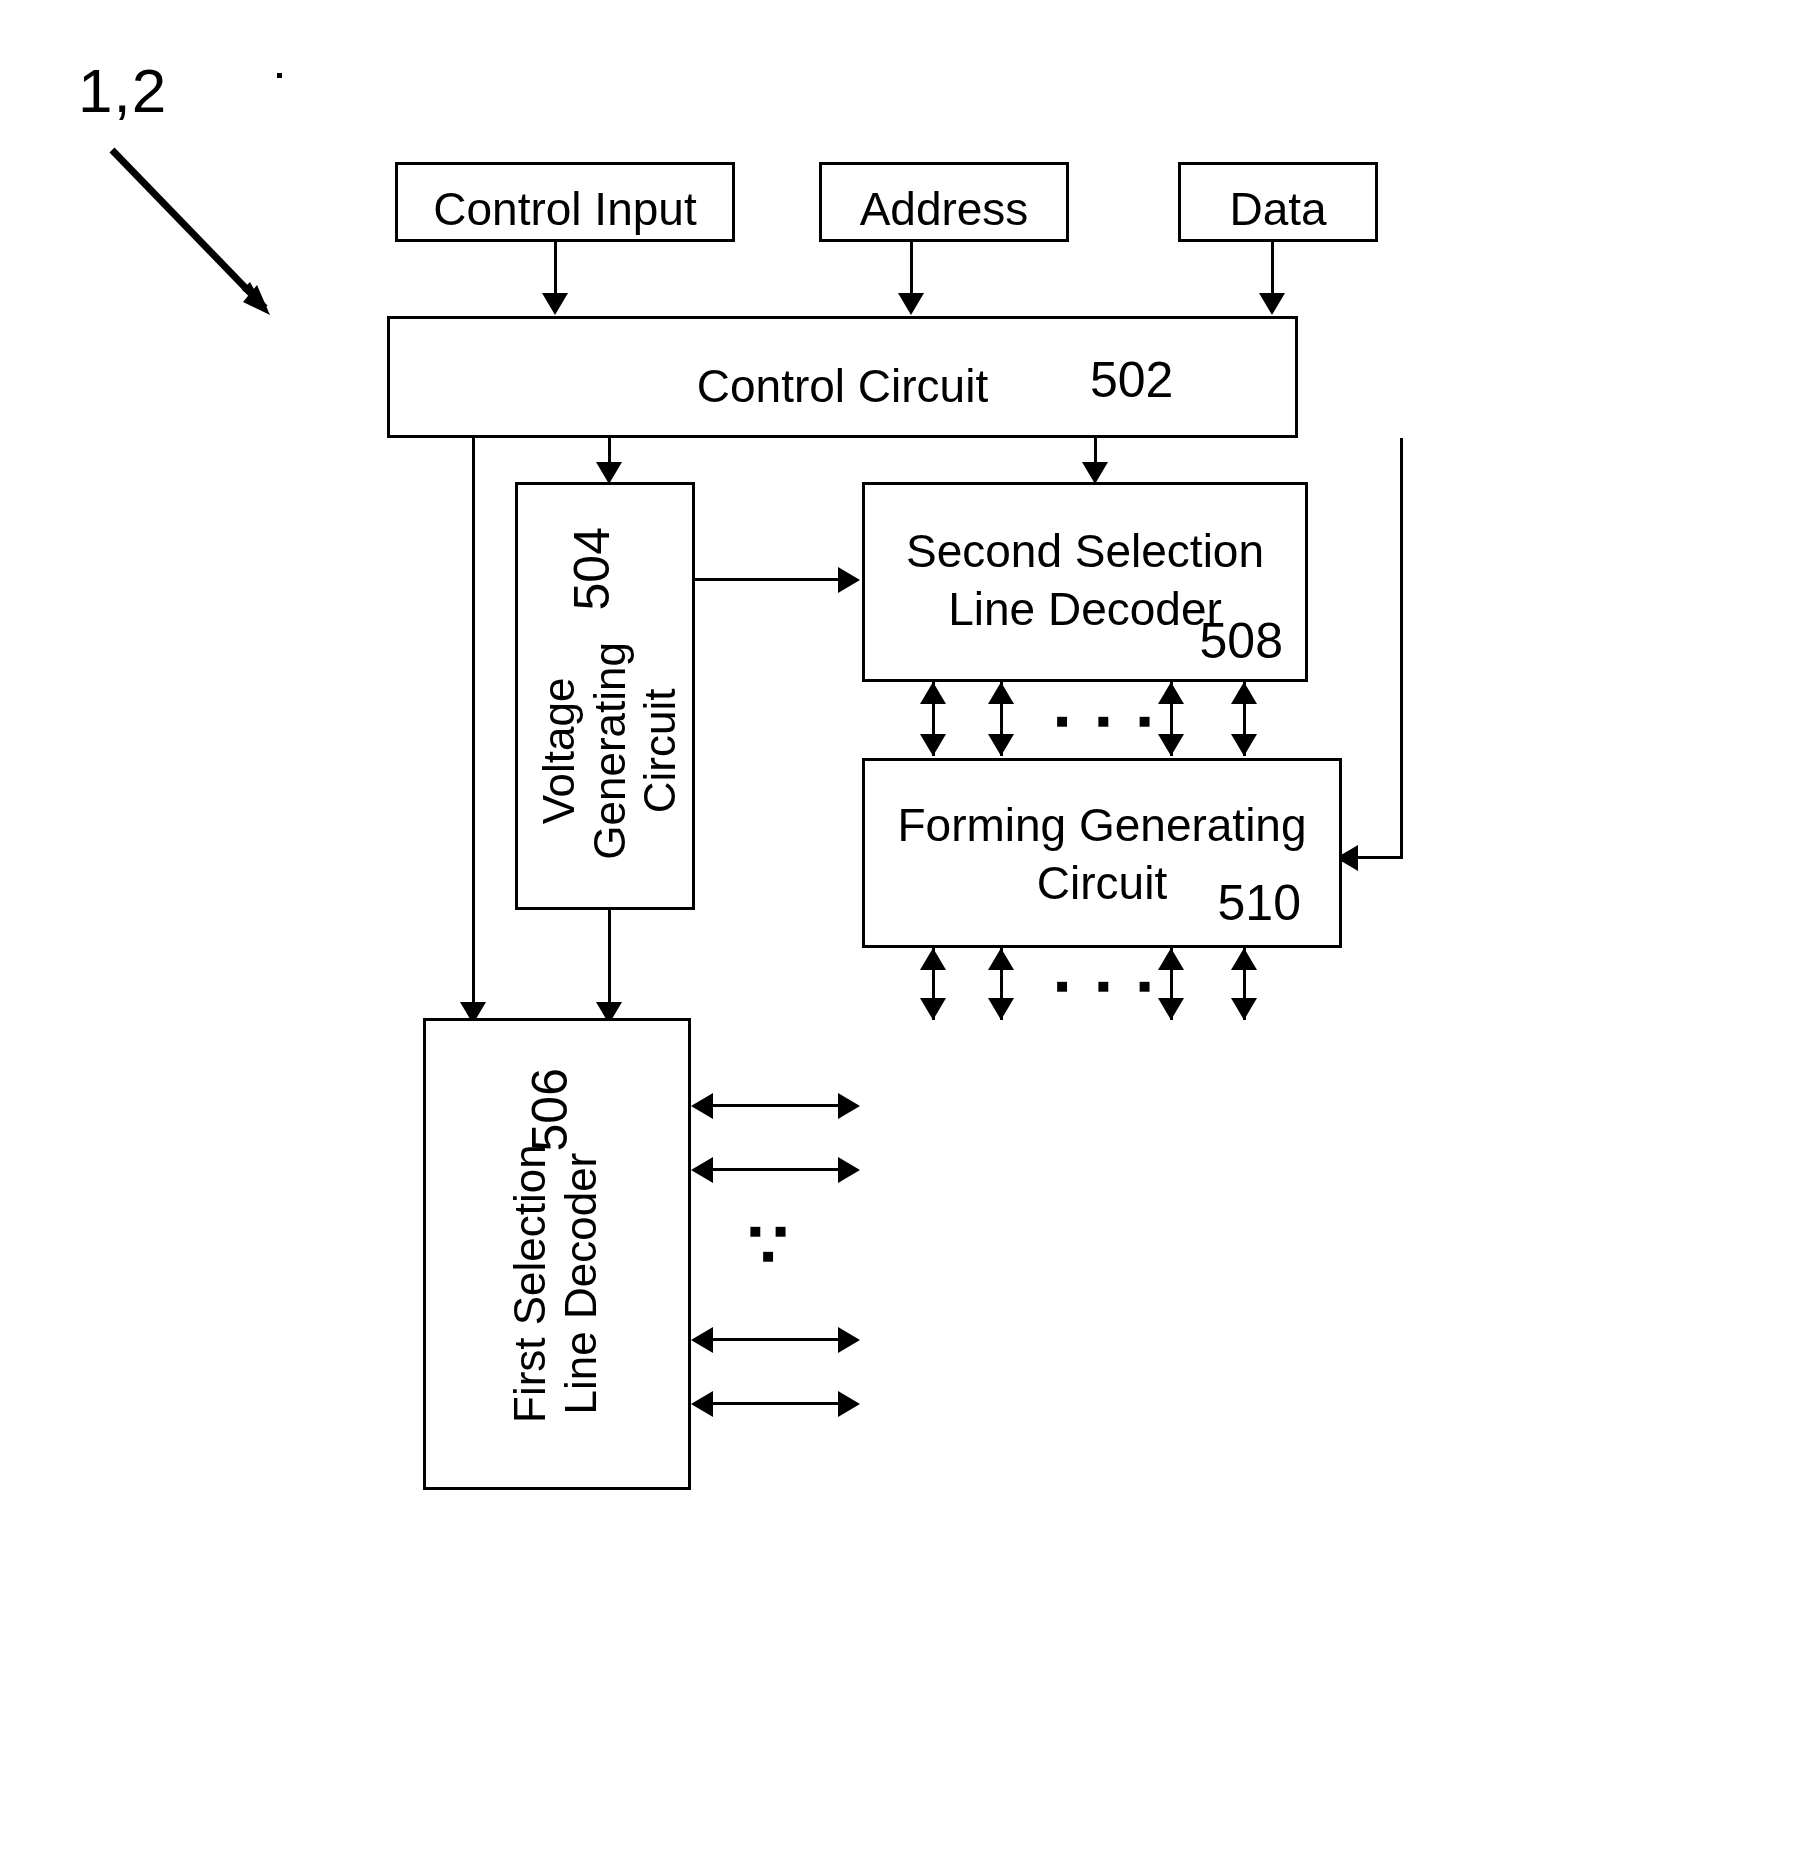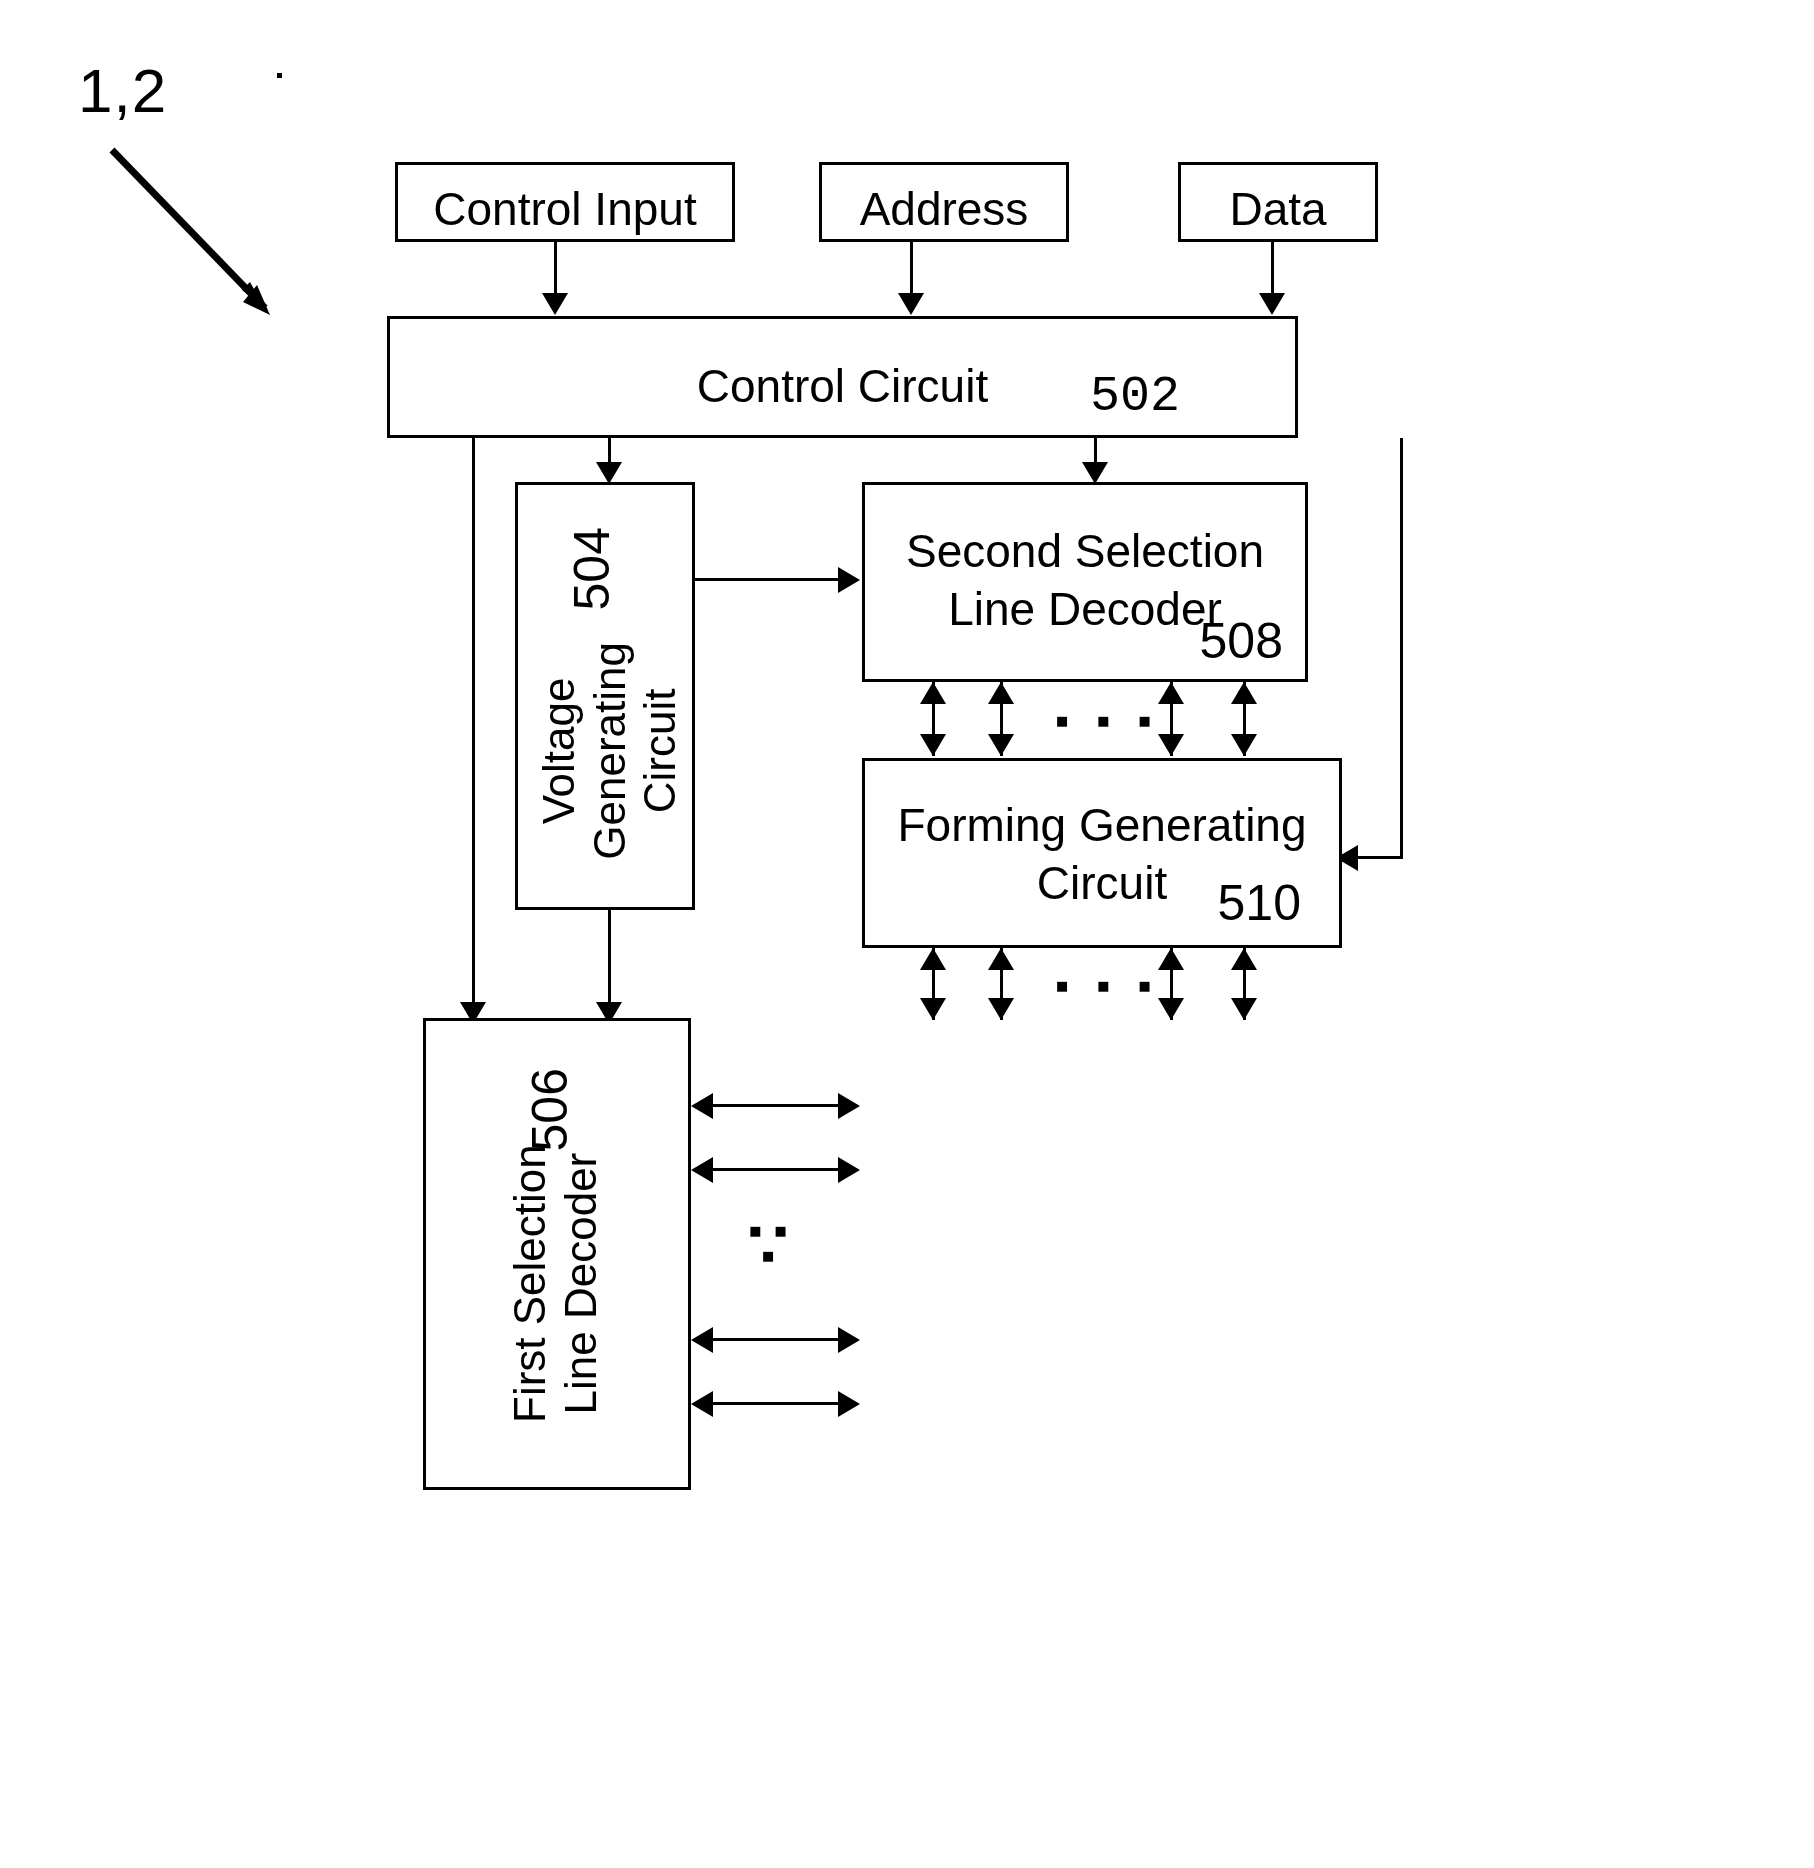--- a/index.html
+++ b/index.html
@@ -138,21 +138,21 @@
   <div class="arrow-down" style="left:542px; top:293px;"></div>
 
   <div class="line vline" style="left:910px; top:242px; height:54px;"></div>
   <div class="arrow-down" style="left:898px; top:293px;"></div>
 
   <div class="line vline" style="left:1271px; top:242px; height:54px;"></div>
   <div class="arrow-down" style="left:1259px; top:293px;"></div>
 
   <div class="box" style="left:387px; top:316px; width:911px; height:122px;">
     <div class="center-label t22" style="top:40px;">Control Circuit</div>
-    <div class="box-label t22" style="left:700px; top:48px; font-size:50px;font-family:Liberation Mono, monospace;">502</div>
+    <div class="box-label t22" style="left:700px; top:32px; font-size:50px;">502</div>
   </div>
 
   <div class="line vline" style="left:472px; top:438px; height:570px;"></div>
   <div class="arrow-down" style="left:460px; top:1002px;"></div>
 
   <div class="line vline" style="left:608px; top:438px; height:42px;"></div>
   <div class="arrow-down" style="left:596px; top:462px;"></div>
 
   <div class="line vline" style="left:1094px; top:438px; height:42px;"></div>
   <div class="arrow-down" style="left:1082px; top:462px;"></div>

